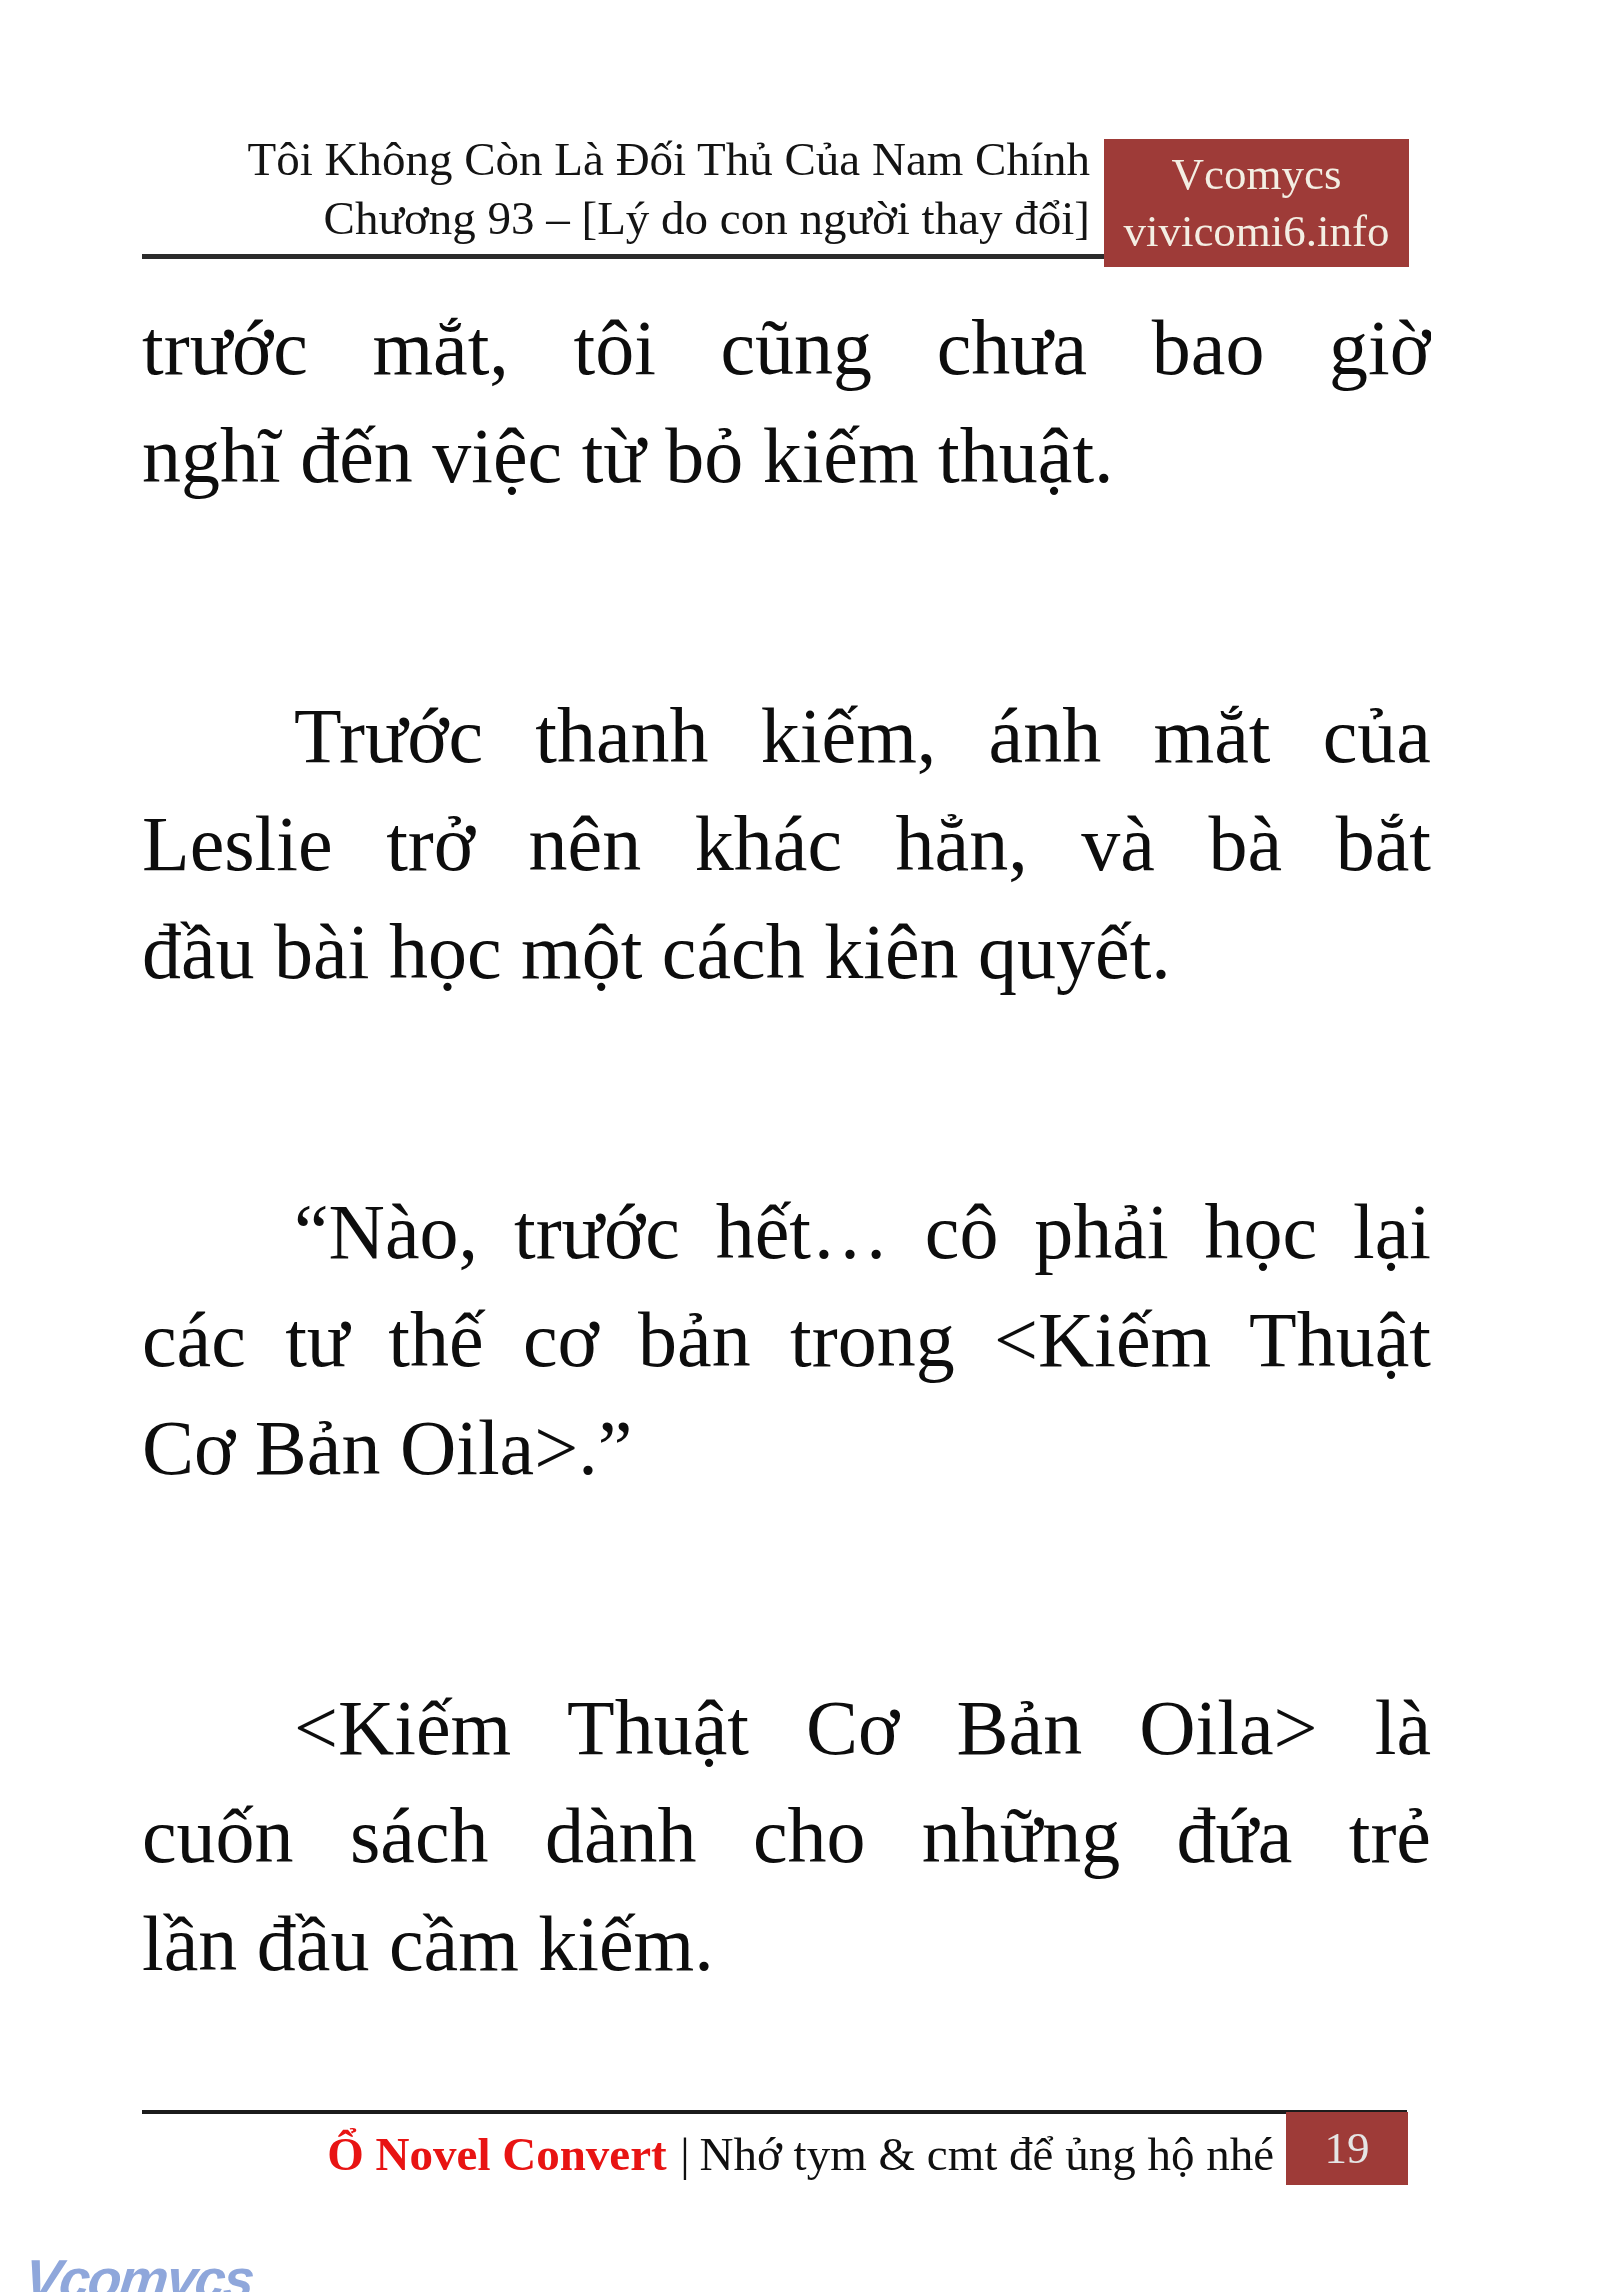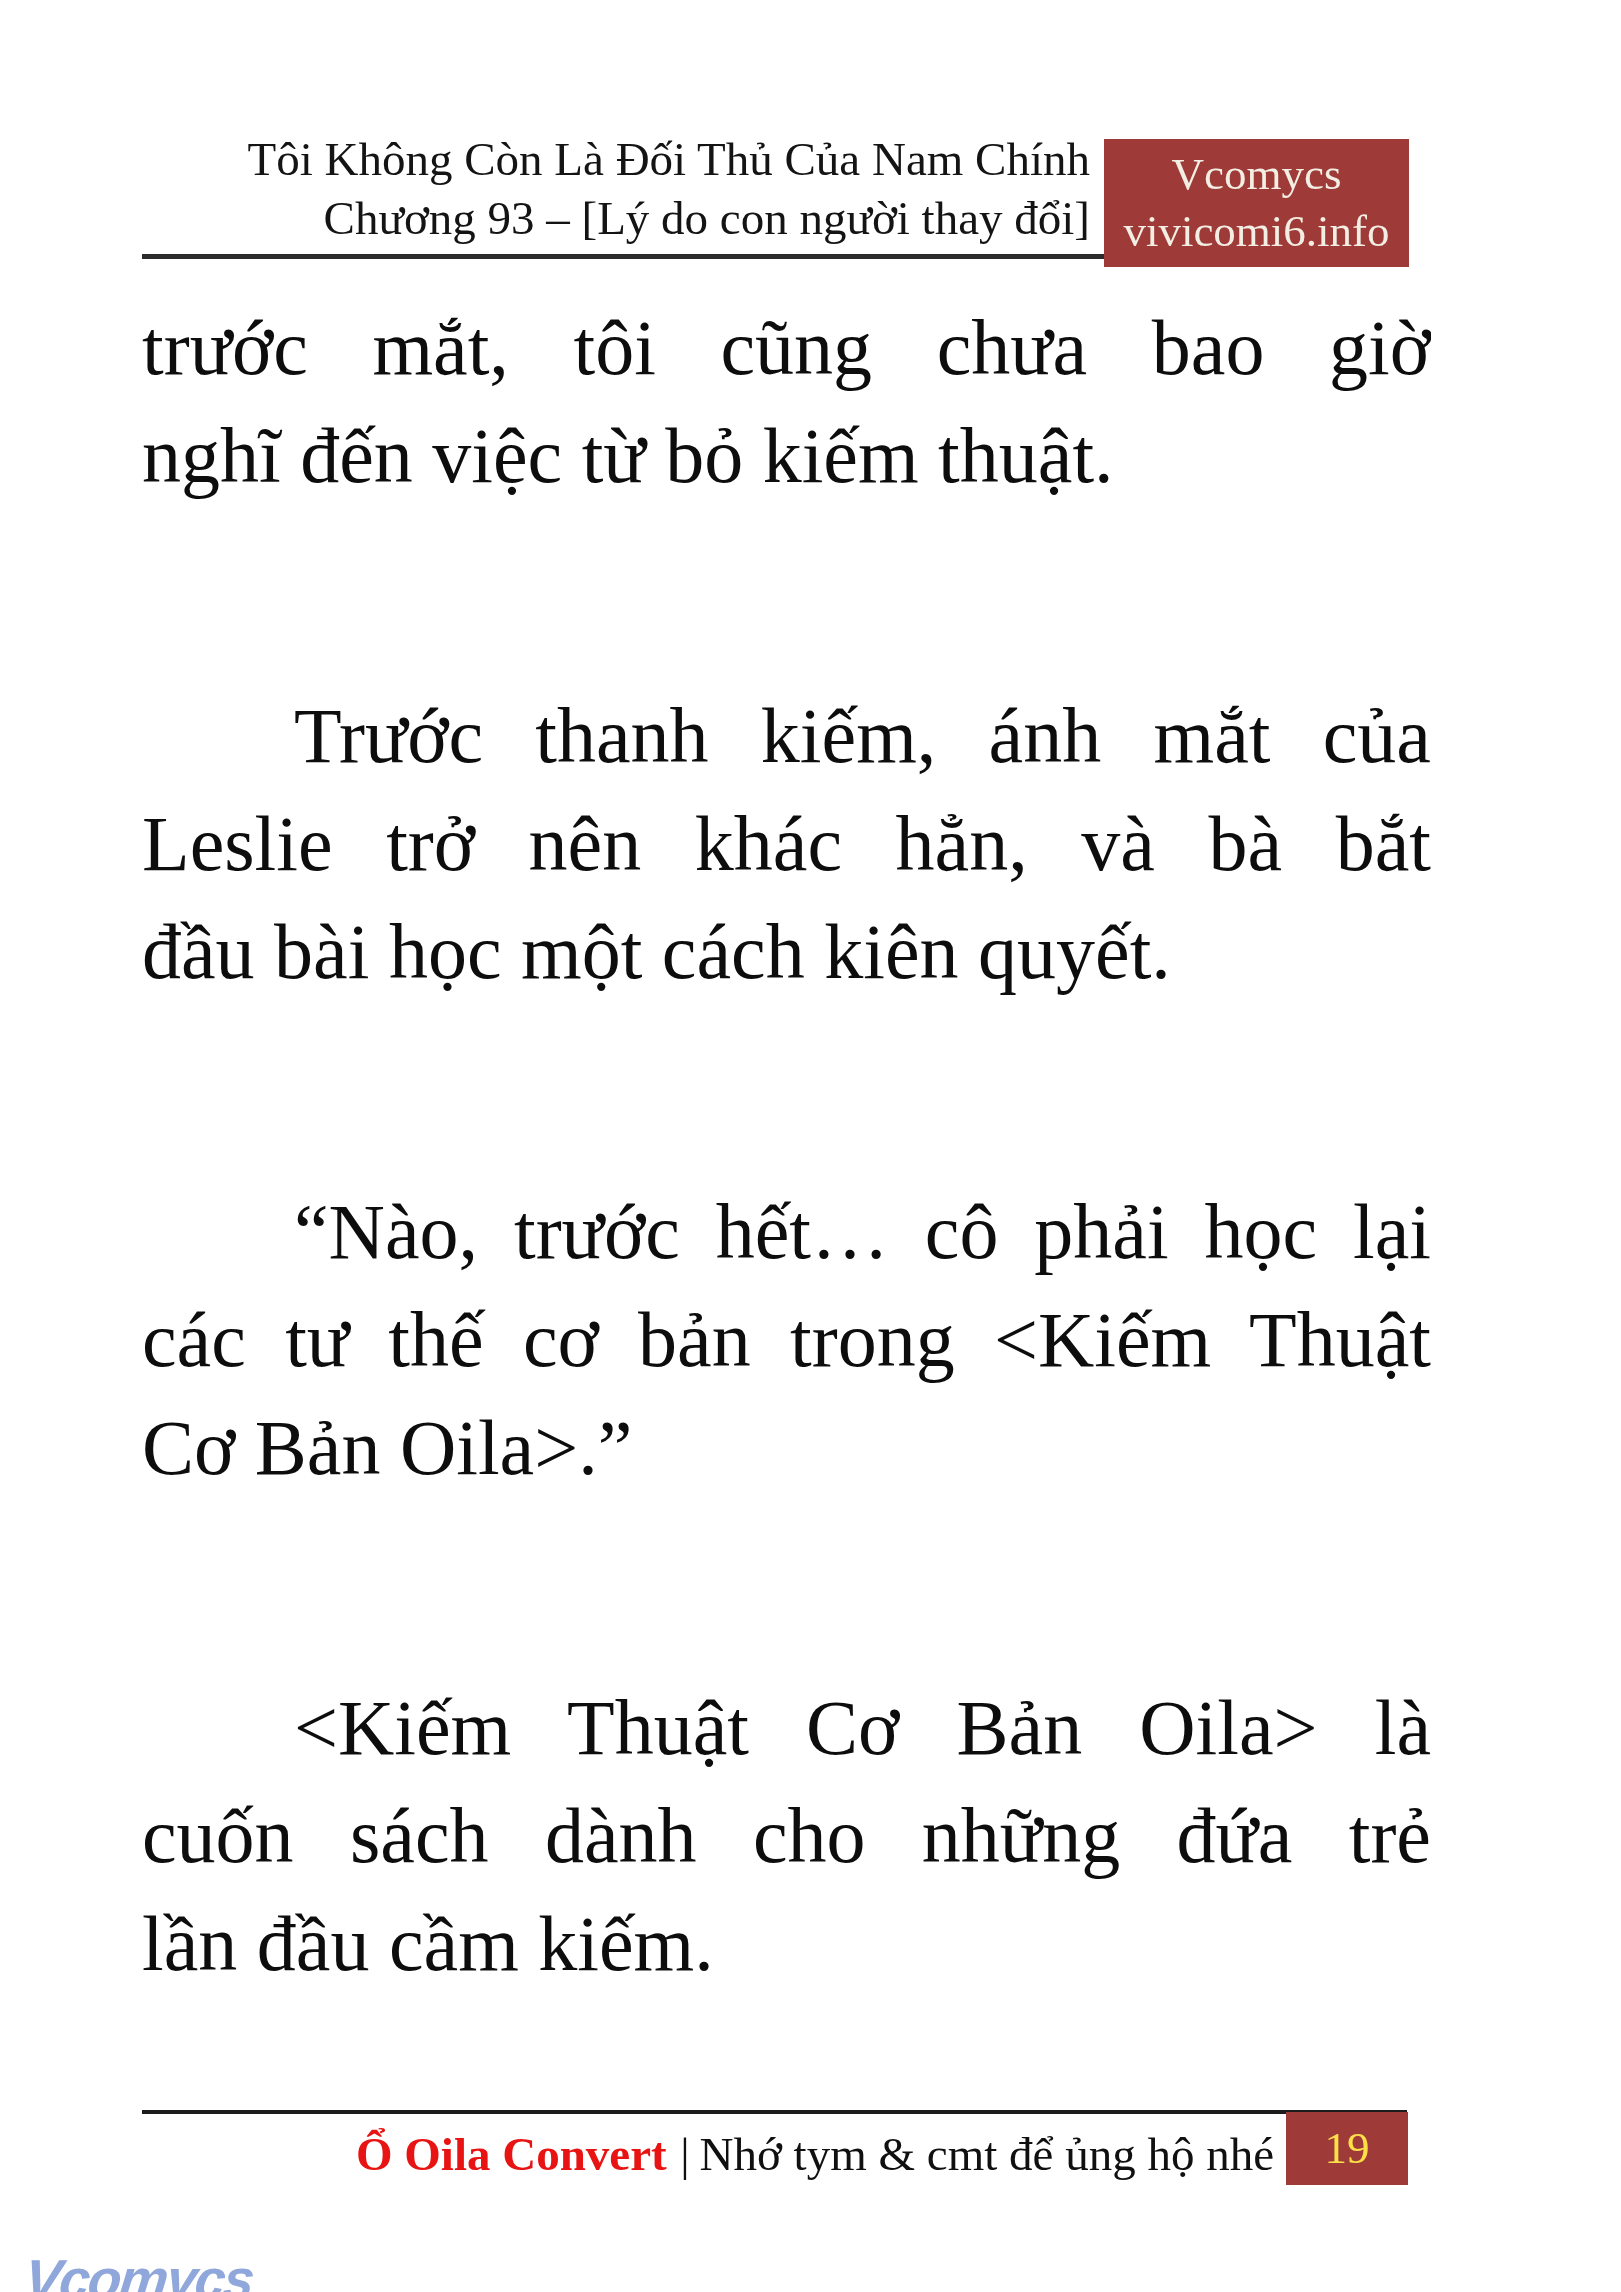--- a/index.html
+++ b/index.html
@@ -40,21 +40,21 @@
   }
   .footer-text {
     position:absolute; left:142px; top:2085px; width:1132px;
     text-align:right; font-size:47px; line-height:59px; color:#101010;
     white-space:nowrap;
   }
   .footer-brand { color:#e81413; font-weight:bold; }
   .footer-sep { color:#101010; padding:0 9.8px 0 13.7px; font-weight:normal; }
   .page-number-box {
     position:absolute; left:1286px; top:2072px; width:122px; height:73px;
-    background:#9e3b38; color:#fde047; text-align:center;
+    background:#9e3b38; color:#e5e5e5; text-align:center;
     font-size:45px; line-height:73px; z-index:2;
   }
   
   .watermark {
     position:absolute; left:24.5px; top:2207px;
     font-family:"Liberation Sans", sans-serif;
     font-size:55px; font-weight:bold; font-style:italic;
     letter-spacing:-2px; transform:skewX(-6deg);
     color:#8aa3da; opacity:0.95;
   }
@@ -99,21 +99,21 @@
       <div class="line just first">&lt;Kiếm Thuật Cơ Bản Oila&gt; là</div>
       <div class="line just">cuốn sách dành cho những đứa trẻ</div>
       <div class="line last">lần đầu cầm kiếm.</div>
     </div>
 
   </div>
 
   <div class="footer-rule"></div>
 
   <div class="footer-text">
-    <span class="footer-brand">Ổ Oila Convert</span><span class="footer-sep">|</span><span>Nhớ tym &amp; cmt để ủng hộ nhé</span>
+    <span class="footer-brand">Ổ Novel Convert</span><span class="footer-sep">|</span><span>Nhớ tym &amp; cmt để ủng hộ nhé</span>
   </div>
 
   <div class="page-number-box">
     <span>19</span>
   </div>
 
   <div class="watermark">Vcomycs</div>
 
 </div>
 

